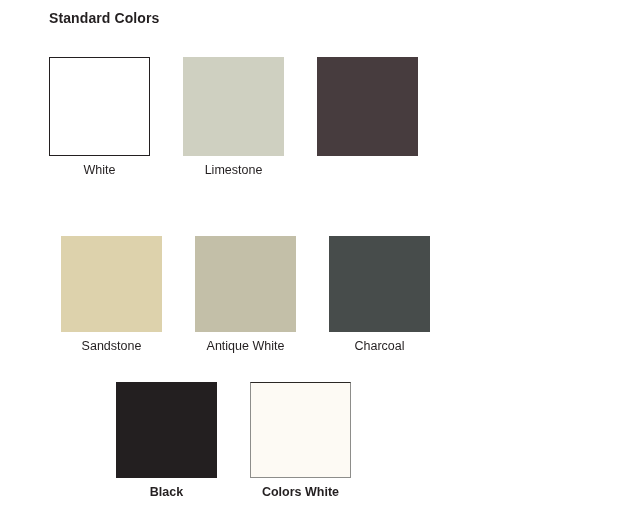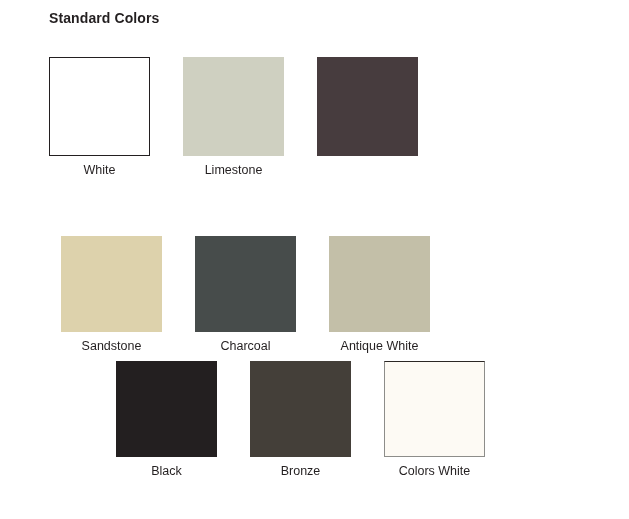--- a/index.html
+++ b/index.html
@@ -34,21 +34,21 @@
     width: 629px;
   }
 
   .swatch-row {
     position: absolute;
     display: flex;
   }
 
   #row-1 { left: 49px; top: 57px; }
   #row-2 { left: 49px; top: 236px; margin-left: 12px; }
-  #row-3 { left: 116px; top: 361px; }
+  #row-3 { left: 116px; top: 382px; font-weight: bold; }
 
   .swatch-cell {
     width: 101px;
     margin-right: 33px;
     display: flex;
     flex-direction: column;
     align-items: center;
   }
   .swatch-cell:last-child { margin-right: 0; }
 
@@ -135,36 +135,32 @@
         <div class="swatch-cell">
           <div class="swatch-chip" style="background: rgb(71, 60, 62);"></div>
         </div>
       </div>
     <div class="swatch-row" id="row-2">
         <div class="swatch-cell">
           <div class="swatch-chip" style="background: rgb(221, 210, 172);"></div>
           <div class="swatch-label">Sandstone</div>
         </div>
         <div class="swatch-cell">
+          <div class="swatch-chip" style="background: rgb(195, 191, 168);"></div>
+          <div class="swatch-label">Antique White</div>
+        </div>
+        <div class="swatch-cell">
           <div class="swatch-chip" style="background: rgb(71, 76, 75);"></div>
           <div class="swatch-label">Charcoal</div>
-        </div>
-        <div class="swatch-cell">
-          <div class="swatch-chip" style="background: rgb(195, 191, 168);"></div>
-          <div class="swatch-label">Antique White</div>
         </div>
       </div>
     <div class="swatch-row" id="row-3">
         <div class="swatch-cell">
           <div class="swatch-chip" style="background: rgb(35, 31, 32);"></div>
           <div class="swatch-label">Black</div>
-        </div>
-        <div class="swatch-cell">
-          <div class="swatch-chip" style="background: rgb(68, 63, 57);"></div>
-          <div class="swatch-label">Bronze</div>
         </div>
         <div class="swatch-cell">
           <div class="swatch-chip bordered-soft" style="background: rgb(253, 250, 244);"></div>
           <div class="swatch-label">Colors White</div>
         </div>
       </div>
 
   </div>
 </div>
 

